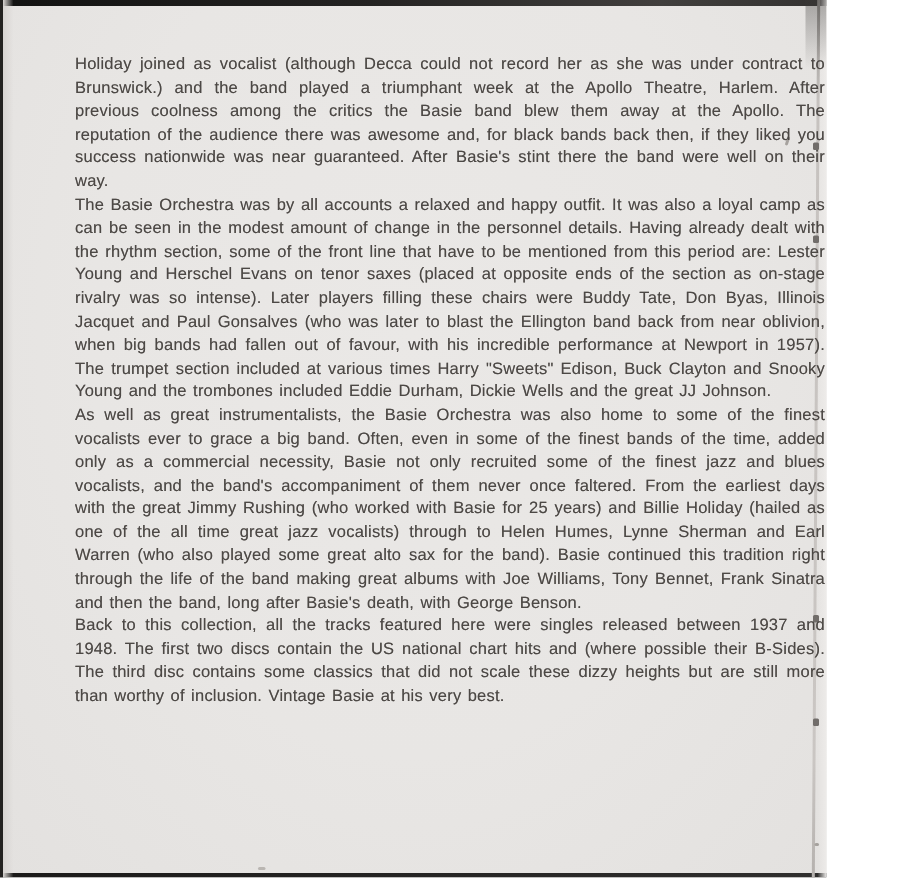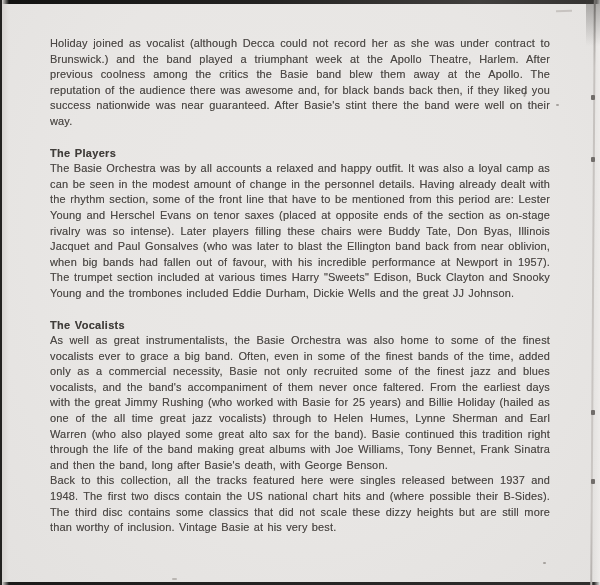--- a/index.html
+++ b/index.html
@@ -1,18 +1,18 @@
 <!DOCTYPE html>
 <html><head>
 <meta charset="utf-8">
 <style>
   html, body { margin: 0; padding: 0; }
   .stage {
     position: relative;
-    width: 600px;
+    width: 551px;
     height: 585px;
     overflow: hidden;
     background: radial-gradient(ellipse at 50% 38%, #eae8e6 0%, #e8e6e4 55%, #e3e1df 100%);
     font-family: "Liberation Sans", "DejaVu Sans", sans-serif;
   }
   
   .edge-top {
     position: absolute; top: 0; left: 0; width: 100%; height: 4px;
     background: linear-gradient(to right, #121211 0%, #242322 45%, #413f3d 80%, #343231 100%);
   }
@@ -101,22 +101,20 @@
   <div class="tick t4"></div>
   <div class="scratch"></div>
   <div class="speck s1"></div>
   <div class="speck s2"></div>
   <div class="speck s3"></div>
   <div class="speck s4"></div>
 
   <div class="content">
     <p>Holiday joined as vocalist (although Decca could not record her as she was under contract to Brunswick.) and the band played a triumphant week at the Apollo Theatre, Harlem. After previous coolness among the critics the Basie band blew them away at the Apollo. The reputation of the audience there was awesome and, for black bands back then, if they liked you success nationwide was near guaranteed. After Basie's stint there the band were well on their way.</p>
 
-    <h3>The Players</h3>
     <p>The Basie Orchestra was by all accounts a relaxed and happy outfit. It was also a loyal camp as can be seen in the modest amount of change in the personnel details. Having already dealt with the rhythm section, some of the front line that have to be mentioned from this period are: Lester Young and Herschel Evans on tenor saxes (placed at opposite ends of the section as on-stage rivalry was so intense). Later players filling these chairs were Buddy Tate, Don Byas, Illinois Jacquet and Paul Gonsalves (who was later to blast the Ellington band back from near oblivion, when big bands had fallen out of favour, with his incredible performance at Newport in 1957). The trumpet section included at various times Harry "Sweets" Edison, Buck Clayton and Snooky Young and the trombones included Eddie Durham, Dickie Wells and the great JJ Johnson.</p>
 
-    <h3>The Vocalists</h3>
     <p>As well as great instrumentalists, the Basie Orchestra was also home to some of the finest vocalists ever to grace a big band. Often, even in some of the finest bands of the time, added only as a commercial necessity, Basie not only recruited some of the finest jazz and blues vocalists, and the band's accompaniment of them never once faltered. From the earliest days with the great Jimmy Rushing (who worked with Basie for 25 years) and Billie Holiday (hailed as one of the all time great jazz vocalists) through to Helen Humes, Lynne Sherman and Earl Warren (who also played some great alto sax for the band). Basie continued this tradition right through the life of the band making great albums with Joe Williams, Tony Bennet, Frank Sinatra and then the band, long after Basie's death, with George Benson.</p>
 
     <p class="closing">Back to this collection, all the tracks featured here were singles released between 1937 and 1948. The first two discs contain the US national chart hits and (where possible their B-Sides). The third disc contains some classics that did not scale these dizzy heights but are still more than worthy of inclusion. Vintage Basie at his very best.</p>
   </div>
 
 </div>
 
 </body></html>

